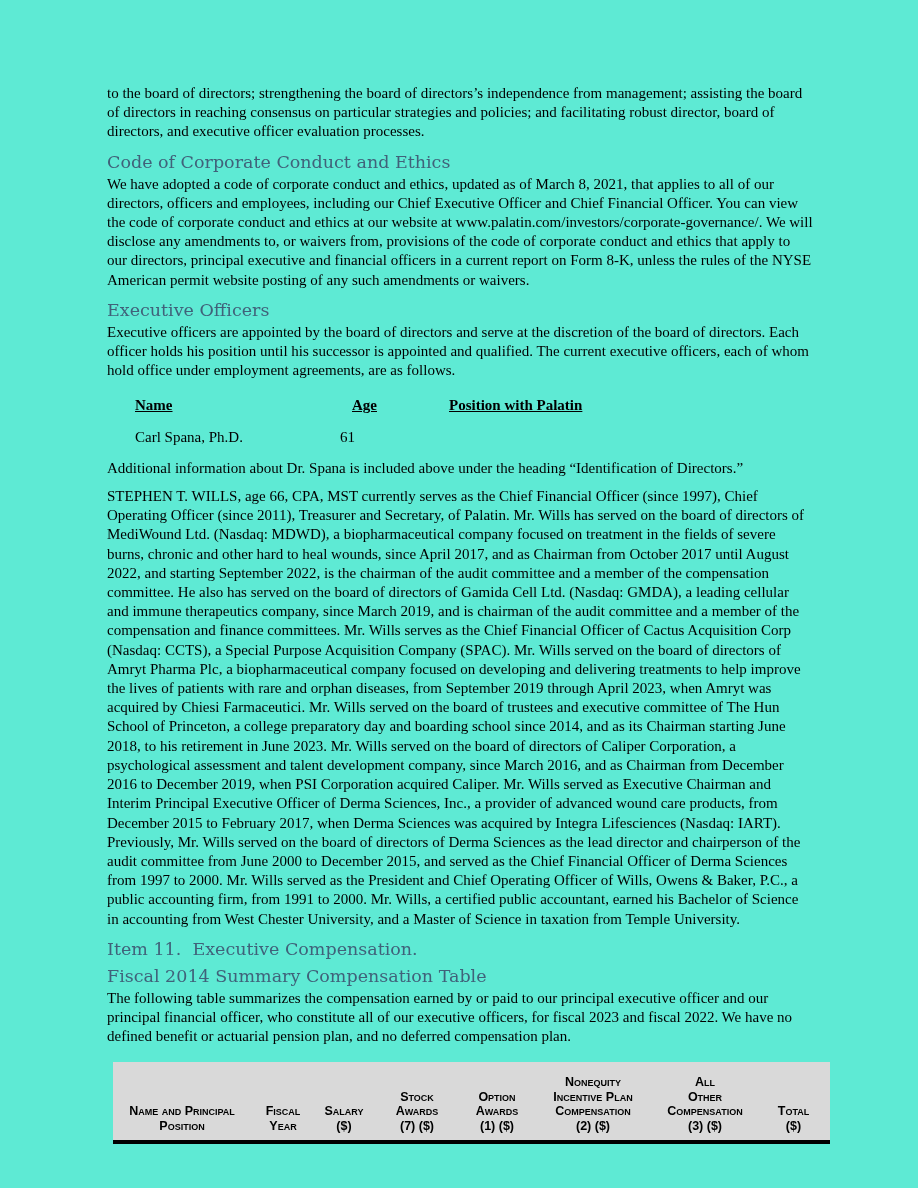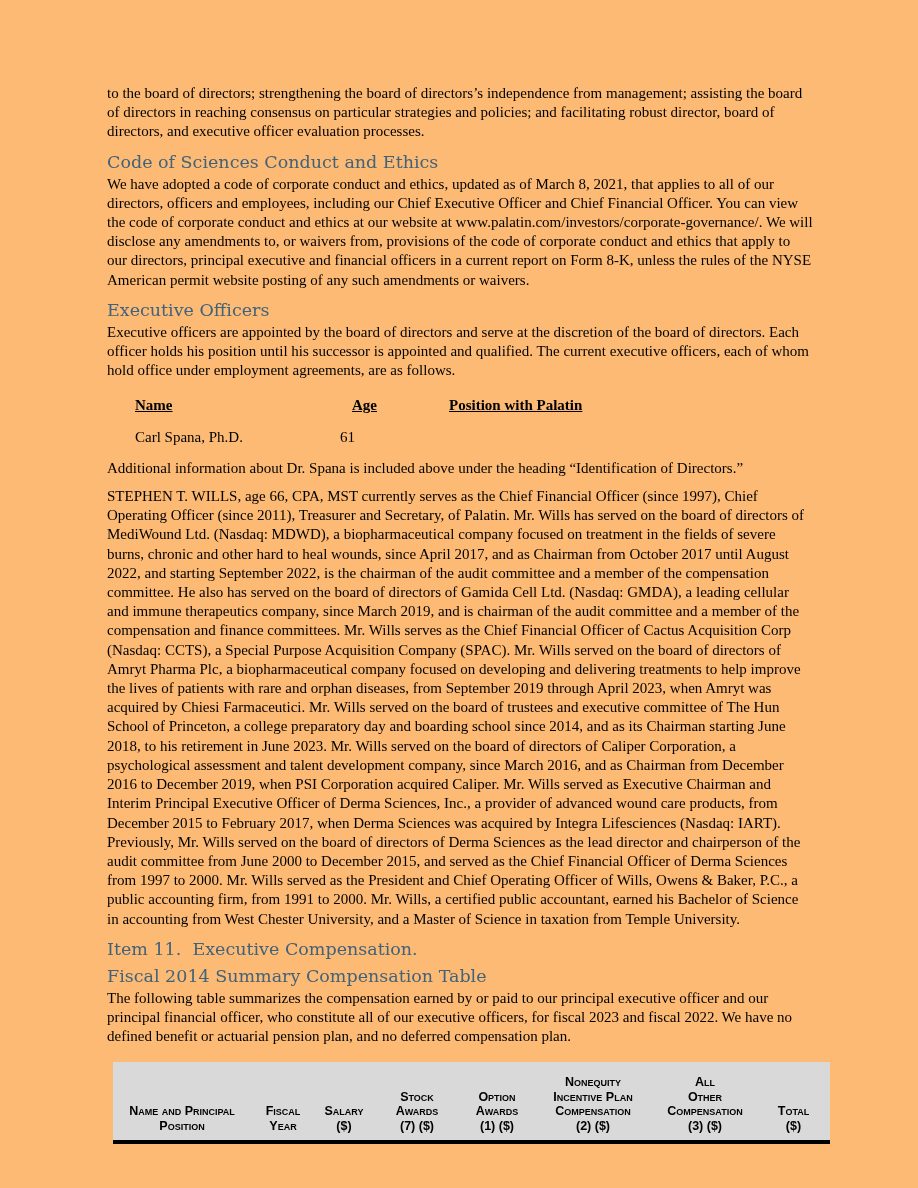--- a/index.html
+++ b/index.html
@@ -4,21 +4,21 @@
 <style>
   :root{
     --heading-color:#40627a;
     --comp-bg:#d9d9d9;
     --text-color:#000000;
   }
   html,body{margin:0;padding:0;background:#ffffff;}
   .page{
     position:relative;
     width:918px;height:1188px;
-    background:#fdba74;
+    background:#5eead4;
     font-family:"Liberation Serif", serif;
     color:var(--text-color);
     overflow:hidden;
   }
   .content{
     position:absolute;
     left:107px;top:84px;
     width:706px;
   }
   p.body{
@@ -75,21 +75,21 @@
   .c4{width:72px;} .c5{width:120px;} .c6{width:104px;} .c7{width:73px;}
 </style>
 </head>
 <body>
 
 <div class="page">
   <div class="content">
 
     <p class="body">to the board of directors; strengthening the board of directors’s independence from management; assisting the board of directors in reaching consensus on particular strategies and policies; and facilitating robust director, board of directors, and executive officer evaluation processes.</p>
 
-    <h2 class="sec">Code of Sciences Conduct and Ethics</h2>
+    <h2 class="sec">Code of Corporate Conduct and Ethics</h2>
     <p class="body">We have adopted a code of corporate conduct and ethics, updated as of March 8, 2021, that applies to all of our directors, officers and employees, including our Chief Executive Officer and Chief Financial Officer. You can view the code of corporate conduct and ethics at our website at www.palatin.com/investors/corporate-governance/. We will disclose any amendments to, or waivers from, provisions of the code of corporate conduct and ethics that apply to our directors, principal executive and financial officers in a current report on Form 8-K, unless the rules of the NYSE American permit website posting of any such amendments or waivers.</p>
 
     <h2 class="sec">Executive Officers</h2>
     <p class="body">Executive officers are appointed by the board of directors and serve at the discretion of the board of directors. Each officer holds his position until his successor is appointed and qualified. The current executive officers, each of whom hold office under employment agreements, are as follows.</p>
 
     <div class="officers">
       <div class="o-row o-head">
         <span class="o-cell o-name">Name</span>
         <span class="o-cell o-age">Age</span>
         <span class="o-cell o-pos">Position with Palatin</span>

